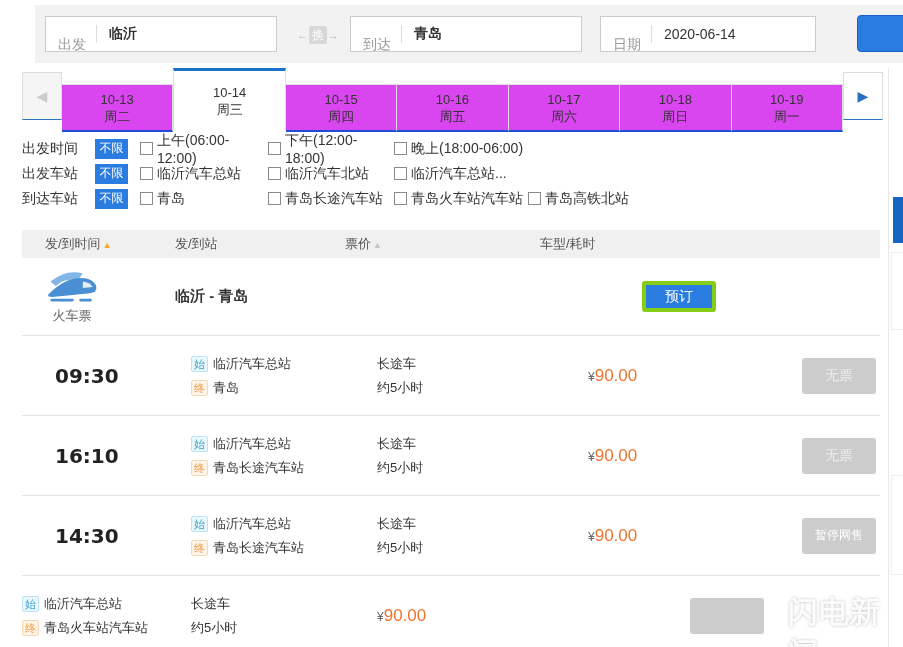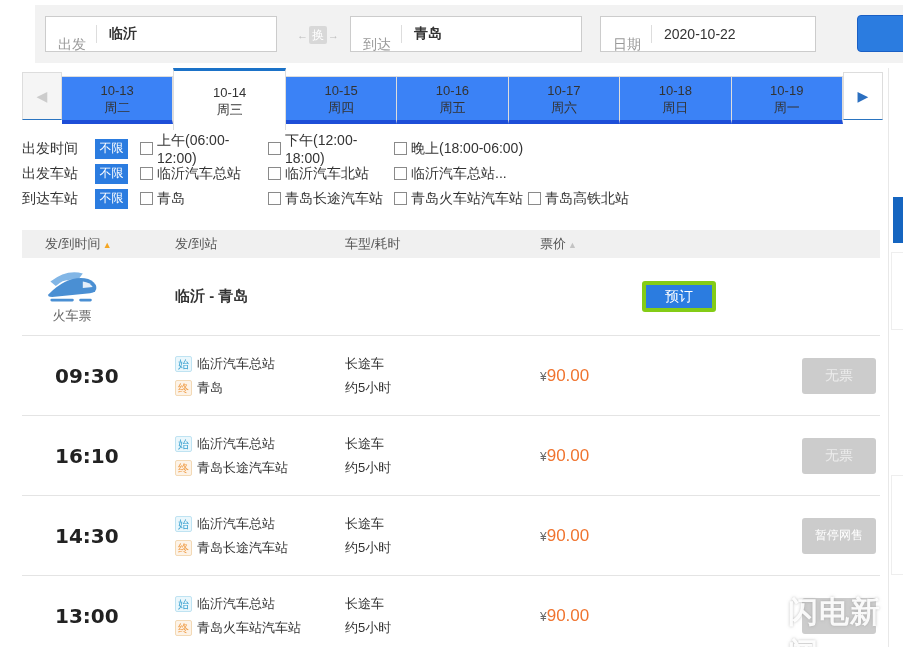--- a/index.html
+++ b/index.html
@@ -23,22 +23,22 @@
                 background:#2b7ce0; border:1px solid #1a5fc4; border-radius:4px; color:#fff; font-size:14px; }
 
   
   .tabstrip { position:absolute; left:22px; top:68px; width:861px; height:62px; display:flex; }
   .arrow-box { width:40px; height:48px; margin-top:4px; border:1px solid #ddd; background:#f5f5f5;
                display:flex; align-items:center; justify-content:center; font-size:14px;
                border-bottom:1px solid #2a74c0; }
   .arrow-box.next { background:#fff; }
   .arrow-prev-glyph { color:#ccc; }
   .arrow-next-glyph { color:#2b6fc0; }
-  .tab { flex:1; height:48px; margin-top:8px; background:#3b82f6; border:1px solid #ddd; border-left:none;
-         border-bottom:4px solid #1d4ed8; display:flex; flex-direction:column; align-items:center;
+  .tab { flex:1; height:48px; margin-top:16px; background:#d946ef; border:1px solid #ddd; border-left:none;
+         border-bottom:2px solid #1d4ed8; display:flex; flex-direction:column; align-items:center;
          justify-content:center; font-size:13px; color:#333; line-height:17px; cursor:pointer; }
   .tab.active { margin-top:0; height:62px; background:#fff; border-top:3px solid #1b72c8;
                 border-left:1px solid #ddd; border-bottom:none; z-index:2; }
 
   
   .filters { position:absolute; left:22px; top:136px; width:858px; }
   .frow { display:flex; align-items:center; height:25px; }
   .frow .flab { width:73px; font-size:14px; color:#333; }
   .any-btn { width:33px; height:20px; background:#2b7ce0; color:#fff; font-size:12px; border:none;
              margin-right:12px; }
@@ -50,21 +50,21 @@
   .grid { display:grid; grid-template-columns:153px 170px 195px 180px 1fr; align-items:center; }
   .thead { position:absolute; left:22px; top:230px; width:858px; height:28px; background:#f0f0f0;
            font-size:13px; color:#555; }
   .thead .c1 { padding-left:23px; }
   .sort-up-orange { color:#f5a623; font-size:9px; margin-left:2px; }
   .sort-up-gray { color:#c3c3c3; font-size:9px; margin-left:2px; }
 
   .rows { position:absolute; left:22px; top:258px; width:858px; }
   .rrow { border-bottom:1px solid #e4e4e4; }
   .rrow.train { height:78px; }
-  .rrow.bus { height:80px; }
+  .rrow.bus { height:80px;gap:16px; }
   .icon-cell { display:flex; flex-direction:column; align-items:center; width:100px; }
   .icon-cell .cap { font-size:13px; color:#666; margin-top:2px; }
   .route { font-size:15px; font-weight:bold; color:#333; }
   .time { font-size:20px; font-weight:bold; color:#222; padding-left:33px; font-family:"DejaVu Sans",sans-serif; }
   .stations { font-size:13px; color:#333; line-height:24px; }
   .stations .line { display:flex; align-items:center; }
   .tag { display:inline-block; font-size:11px; line-height:14px; padding:0 2px; margin-right:5px; border-radius:2px; }
   .tag.start { color:#3aa1d0; background:#eaf7fc; border:1px solid #bfe3f2; }
   .tag.end   { color:#ef9e4a; background:#fdf3e7; border:1px solid #f3d9b5; }
   .typecell { font-size:13px; color:#333; line-height:24px; }
@@ -105,21 +105,21 @@
       <span>→</span>
     </div>
     <div class="field f-to">
       <span class="flabel">到达</span>
       <span class="fdiv"></span>
       <span class="fvalue">青岛</span>
     </div>
     <div class="field f-date">
       <span class="flabel">日期</span>
       <span class="fdiv"></span>
-      <span class="fvalue" style="font-weight:normal">2020-10-22</span>
+      <span class="fvalue" style="font-weight:normal">2020-06-14</span>
     </div>
     <button class="search-btn"></button>
   </div>
 
   <div class="tabstrip">
     <div class="arrow-box">
       <span class="arrow-prev-glyph">◀</span>
     </div>
     <div class="tab">
       <span>10-13</span>
@@ -205,22 +205,22 @@
       <span class="opt">
           <span class="cb"></span>
           <span>青岛高铁北站</span>
         </span>
     </div>
   </div>
 
   <div class="thead grid">
     <span class="c1"><span>发/到时间</span><span class="sort-up-orange">▲</span></span>
     <span>发/到站</span>
+    <span><span>票价</span><span class="sort-up-gray">▲</span></span>
     <span>车型/耗时</span>
-    <span><span>票价</span><span class="sort-up-gray">▲</span></span>
     <span></span>
   </div>
 
   <div class="rows">
 
     <div class="rrow train grid">
       <div class="icon-cell">
         <svg width="58" height="36" viewBox="0 0 64 40">
           <path d="M8 14 Q26 0 44 5 L38 13 Q24 9 14 19 Z" fill="#82b6e6"></path>
           <path d="M6 28 Q28 6 50 11 Q58 14 59 20 Q60 26 52 27 L10 31 Q4 31 6 28 Z" fill="#4a8fd3"></path>
@@ -297,21 +297,20 @@
         <span style="display:block">长途车</span>
         <span style="display:block">约5小时</span>
       </span>
       <span class="price"><span>¥</span><span class="num">90.00</span></span>
       <span class="btncell">
           <button class="gray-btn small">暂停网售</button>
         </span>
     </div>
 
     <div class="rrow bus grid">
-      <span class="time">13:00</span>
       <span class="stations">
         <span class="line">
             <span class="tag start">始</span>
             <span>临沂汽车总站</span>
           </span>
         <span class="line">
             <span class="tag end">终</span>
             <span>青岛火车站汽车站</span>
           </span>
       </span>

